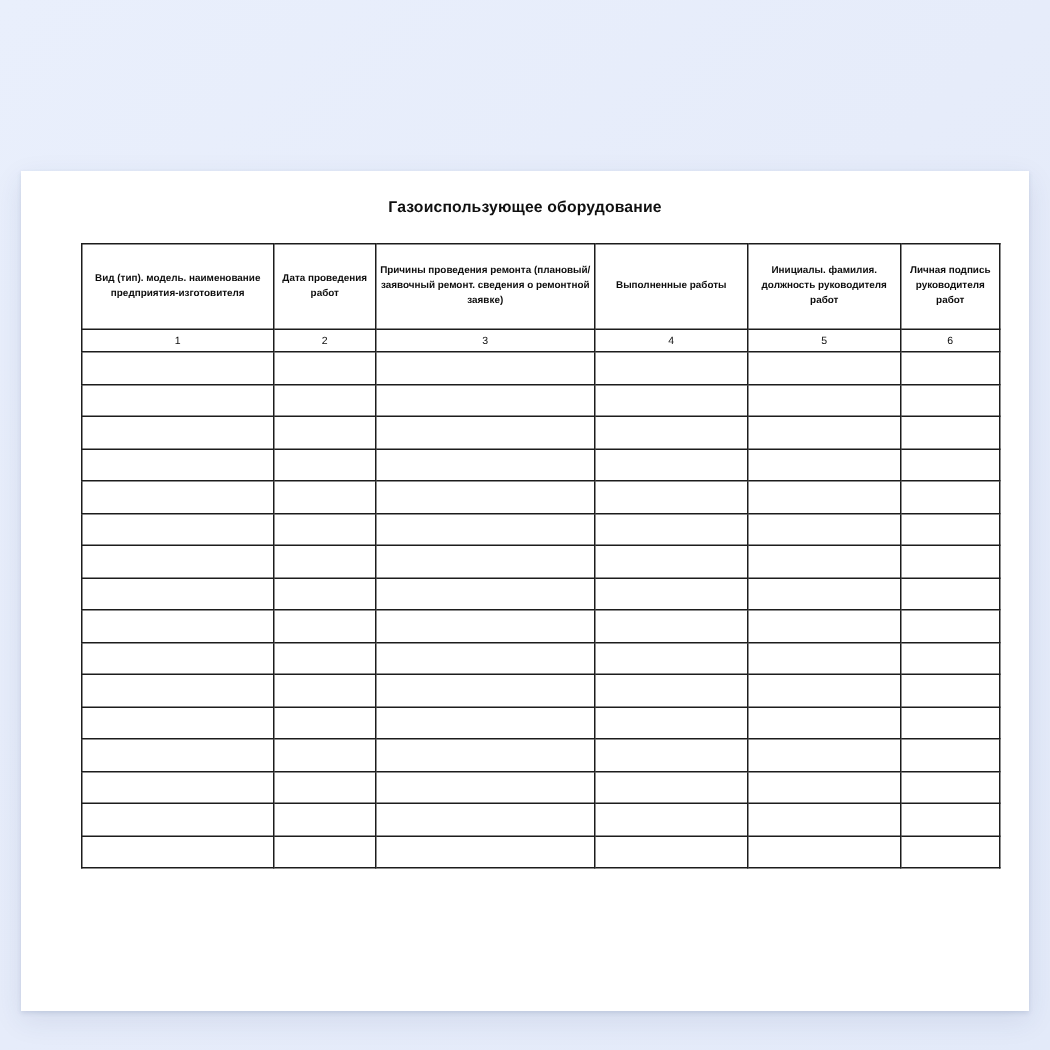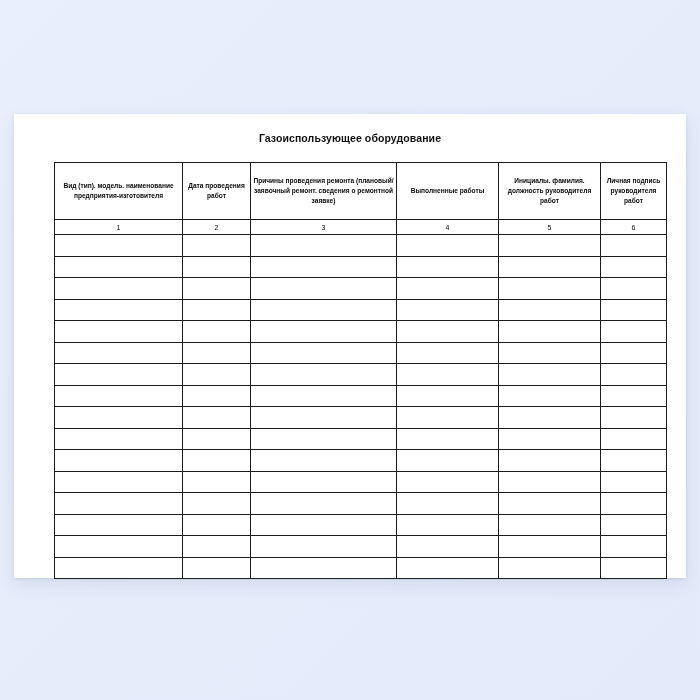--- a/index.html
+++ b/index.html
@@ -18,21 +18,21 @@
     width: 700px;
     height: 700px;
     background: linear-gradient(135deg, #e9effc 0%, #e6ecfa 50%, #e3eaf9 100%);
   }
   
   #sheet {
     position: absolute;
     left: 14px;
     top: 114px;
     width: 672px;
-    height: 464px;
+    height: 560px;
     background: #ffffff;
     box-shadow: 0 1px 3px rgba(40,60,110,0.13), 0 6px 18px rgba(40,60,110,0.10);
   }
   #doc-title {
     position: absolute;
     left: 0;
     top: 18px;
     width: 100%;
     text-align: center;
     font-size: 10.5px;

